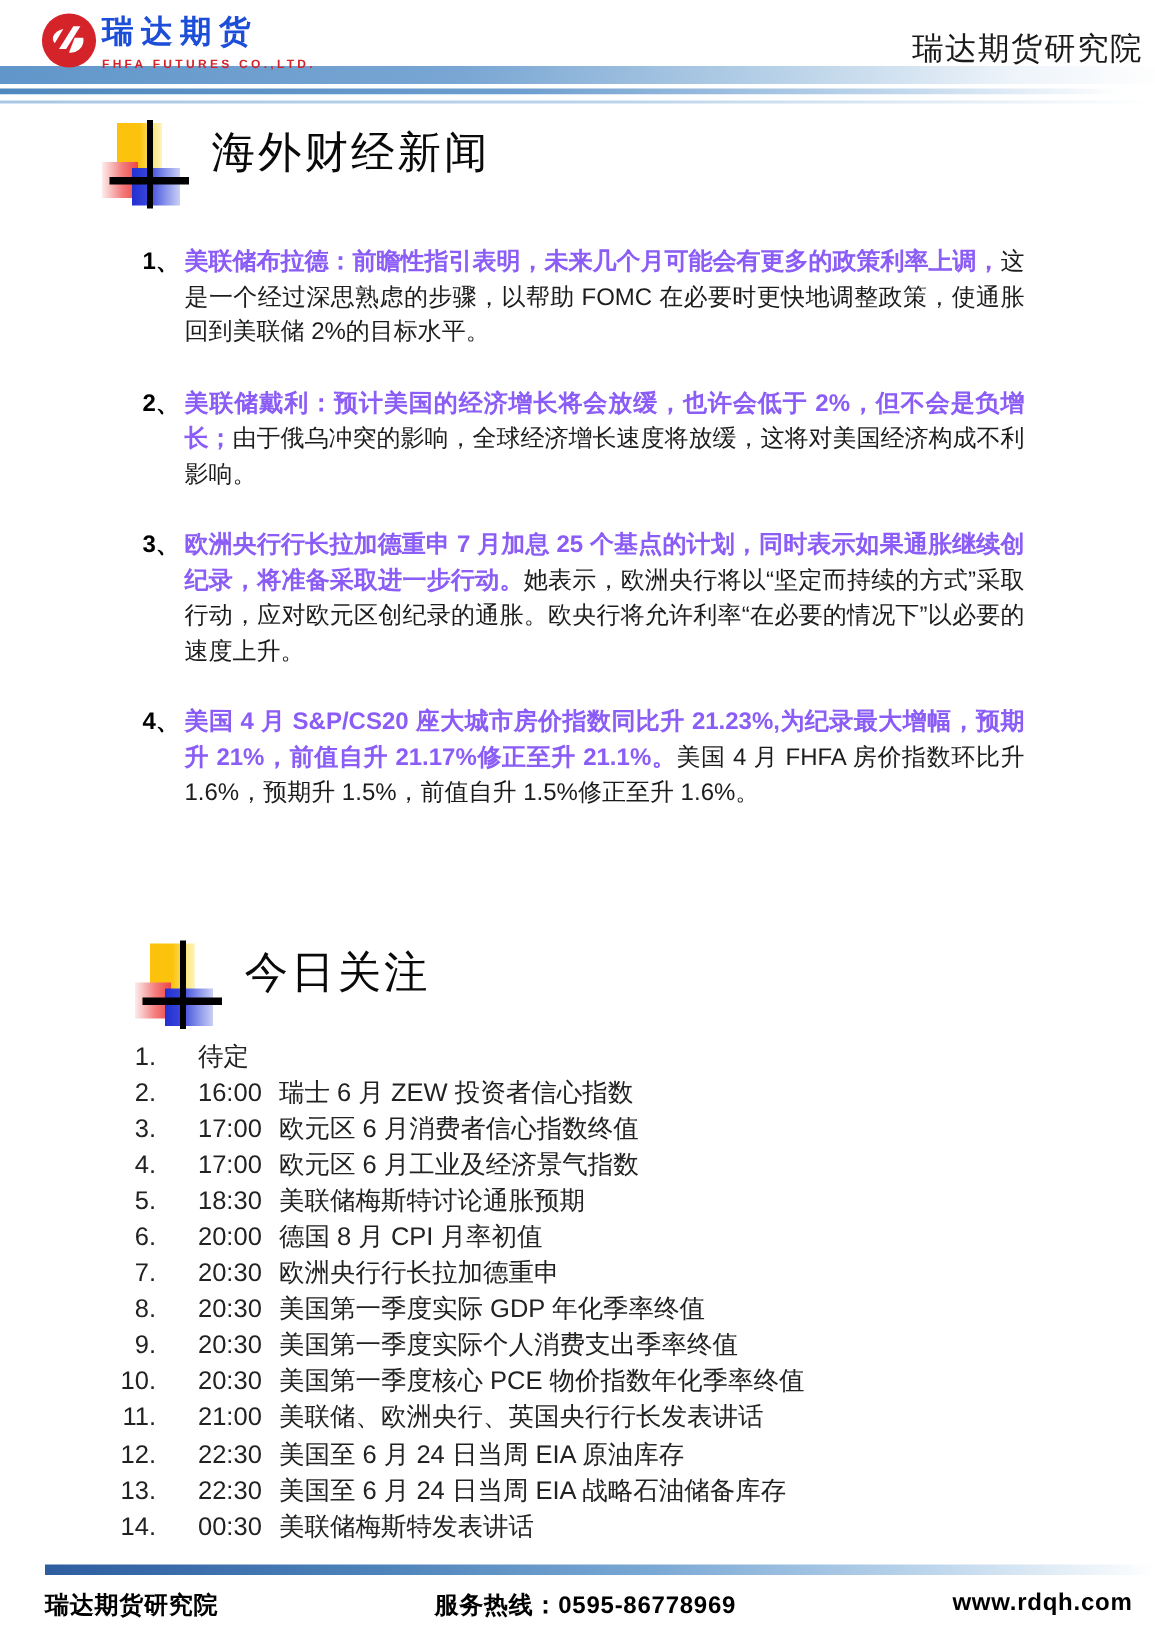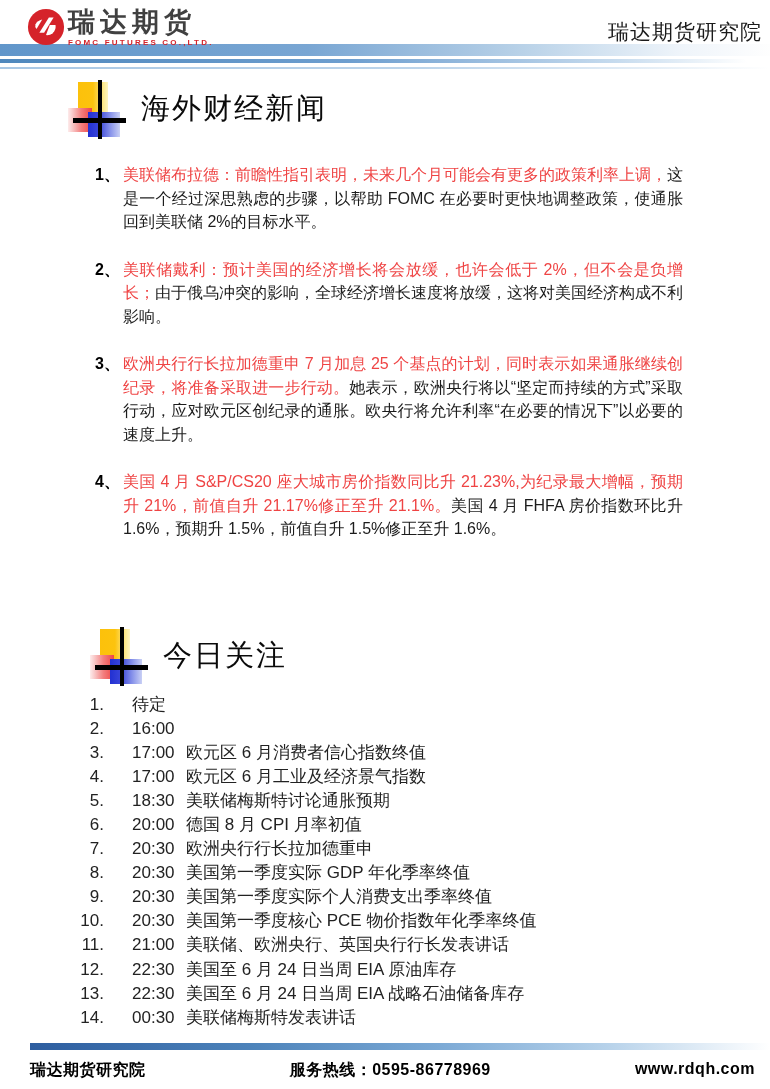--- a/index.html
+++ b/index.html
@@ -8,54 +8,54 @@
     width:770px; height:1089px; position:relative; overflow:hidden;
     font-family:"Liberation Sans", sans-serif; color:#111;
   }
 
   
   .header { display:flex; justify-content:space-between; align-items:flex-start;
             padding:7px 8px 0 27px; height:44px; }
   .logo { display:flex; align-items:flex-start; }
   .logo-mark { width:38px; height:38px; margin-top:1px; }
   .logo-textblock { margin-left:3px; }
-  .logo-cn { font-size:27px; font-weight:700; color:#404040; letter-spacing:5px; line-height:30px; }
+  .logo-cn { font-size:21px; font-weight:700; color:#1d4ed8; letter-spacing:5px; line-height:30px; }
   .logo-en { font-size:8px; font-weight:700; color:#d5232a; letter-spacing:2.2px; margin-top:1px; }
   .org-name { font-size:21px; color:#1b1b1b; margin-top:11px; letter-spacing:1px; }
 
   
   .top-bar { margin-top:0; }
   .bar-main { height:12px; background:linear-gradient(to right,#6196ca 0%,#79a6d3 40%,#b9d2e8 68%,#eef4fa 88%,#fefefe 100%); }
   .bar-gap3 { height:3px; background:#fff; }
   .bar-line1 { height:4px; background:linear-gradient(to right,#56239b 0%,#4f88bd 0%,#6d9ecf 45%,#c6dbee 80%,#ffffff 97%); }
   .bar-gap2 { height:4px; background:#fff; }
   .bar-line2 { height:2px; background:linear-gradient(to right,#a9c8e5 0%,#bdd5eb 55%,#e6eff7 85%,#ffffff 100%); }
 
   
-  .section-head { display:flex; align-items:center; }
+  .section-head { display:flex; align-items:flex-start; }
   .section-head.first { margin:13px 0 0 68px; }
   .section-head.second { margin:88px 0 0 90px; }
   .deco-icon { position:relative; width:58px; height:55px; flex:none; }
   .sq-yellow { position:absolute; left:10px; top:0;  width:30px; height:33px;
                background:linear-gradient(to right,#fcc10b 0%,#fcc30e 50%,#fde98e 85%,#fdf4c0 100%); }
   .sq-red    { position:absolute; left:0;  top:26px; width:24px; height:24px;
                background:linear-gradient(to left,#ee4545 0%,#f37f7f 45%,#f9c6c6 80%,#fdecec 100%); }
   .sq-blue   { position:absolute; left:20px; top:30px; width:32px; height:25px;
                background:linear-gradient(to right,#2230d2 0%,#3a46da 35%,#8893ea 70%,#c9d0f5 100%); }
   .cross-v   { position:absolute; left:30px; top:-2px; width:4px; height:59px; background:#000; }
   .cross-h   { position:absolute; left:5px;  top:36px; width:53px; height:5px; background:#000; }
   .section-title { font-size:29px; color:#0a0a0a; letter-spacing:2px; margin-left:15px;
                    padding-bottom:1px; font-weight:500; white-space:nowrap; }
 
   
   .news-list { margin:26px 0 0 95px; width:592px; }
   .news-item { display:flex; margin-bottom:24px; }
   .news-num  { flex:none; width:28px; font-size:16px; line-height:23.5px; font-weight:700; color:#000; }
   .news-text { margin:0; width:560px; font-size:16px; line-height:23.5px; text-align:justify; color:#1c1c1c; }
-  .news-text b { font-weight:400; color:#ef4444; }
+  .news-text b { font-weight:700; color:#8b5cf6; }
 
   
   .focus-list { margin:9px 0 0 64px; }
   .focus-row  { display:flex; font-size:17px; line-height:24.1px; color:#222; }
   .f-num  { flex:none; width:40px; text-align:right; }
   .f-time { flex:none; width:54px; margin-left:28px; }
   .f-text { flex:1; }
 
   
   .footer-bar { position:absolute; left:30px; top:1043px; width:740px; height:7px;
@@ -72,21 +72,21 @@
     <span class="logo-mark">
       <svg width="38" height="38" viewBox="0 0 40 40">
         <circle cx="20" cy="20" r="19" fill="#d5232a"></circle>
         <path d="M13 26 L23 10 L28 10 L18 26 Z" fill="#ffffff"></path>
         <path d="M10 22 L16 12 Q11 13 9 17 Q8 19.5 10 22 Z" fill="#ffffff"></path>
         <path d="M24 18 L30 18 Q31 23 27 26.5 Q24 29 20 28.5 Z" fill="#ffffff"></path>
       </svg>
     </span>
     <span class="logo-textblock">
       <div class="logo-cn">瑞达期货</div>
-      <div class="logo-en">FOMC FUTURES CO.,LTD.</div>
+      <div class="logo-en">FHFA FUTURES CO.,LTD.</div>
     </span>
   </div>
   <div class="org-name">瑞达期货研究院</div>
 </div>
 
 <div class="top-bar">
   <div class="bar-main"></div>
   <div class="bar-gap3"></div>
   <div class="bar-line1"></div>
   <div class="bar-gap2"></div>
@@ -135,20 +135,21 @@
 </div>
 
 <div class="focus-list">
   <div class="focus-row">
     <span class="f-num">1.</span>
     <span class="f-time">待定</span>
   </div>
   <div class="focus-row">
     <span class="f-num">2.</span>
     <span class="f-time">16:00</span>
+    <span class="f-text">瑞士 6 月 ZEW 投资者信心指数</span>
   </div>
   <div class="focus-row">
     <span class="f-num">3.</span>
     <span class="f-time">17:00</span>
     <span class="f-text">欧元区 6 月消费者信心指数终值</span>
   </div>
   <div class="focus-row">
     <span class="f-num">4.</span>
     <span class="f-time">17:00</span>
     <span class="f-text">欧元区 6 月工业及经济景气指数</span>

